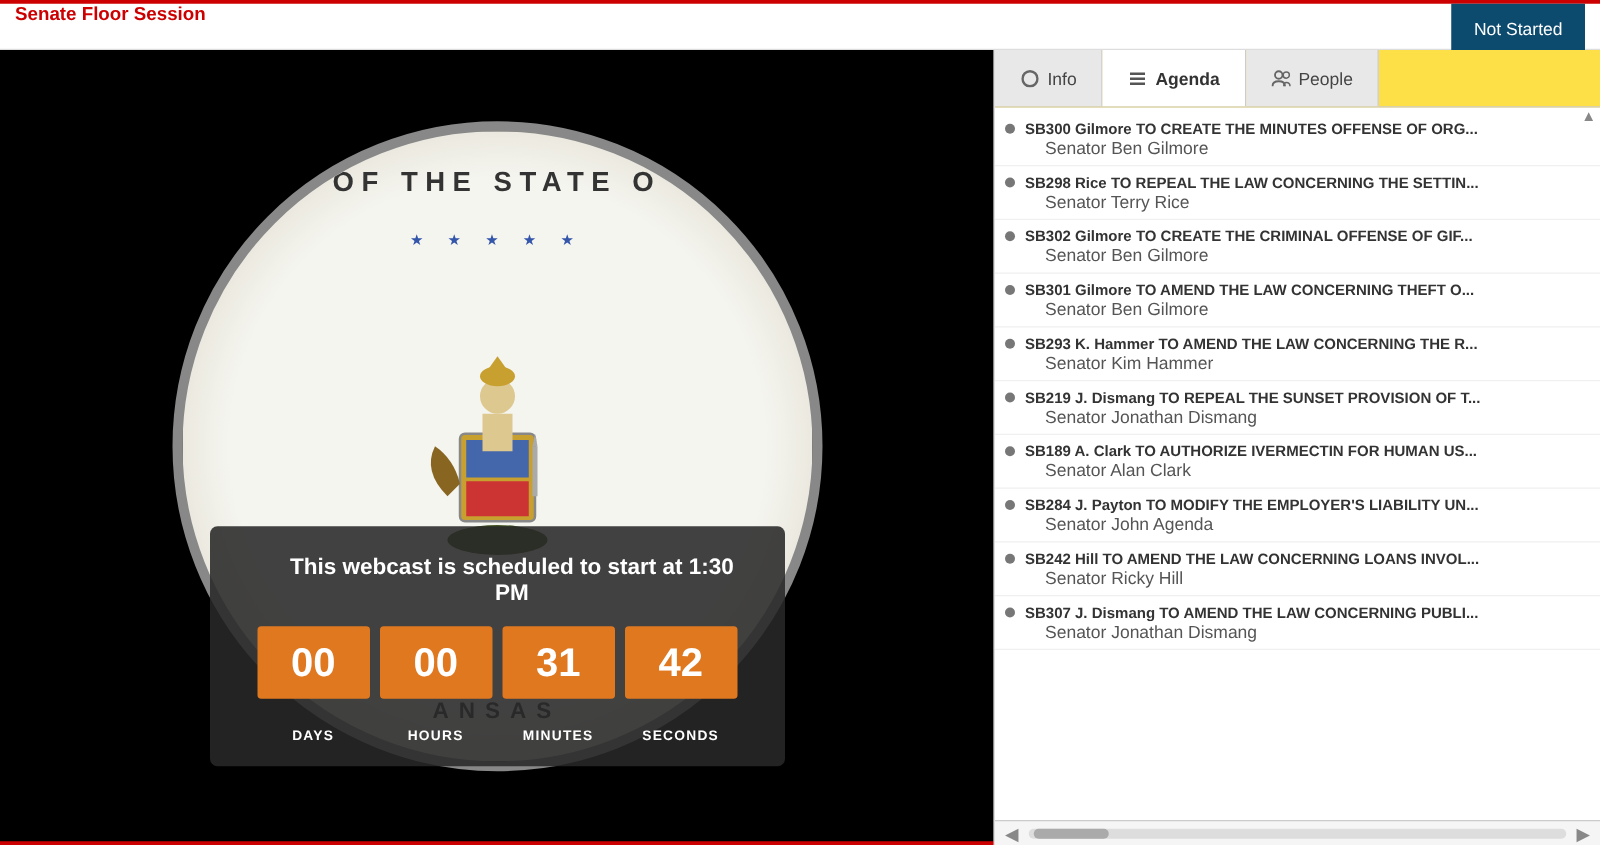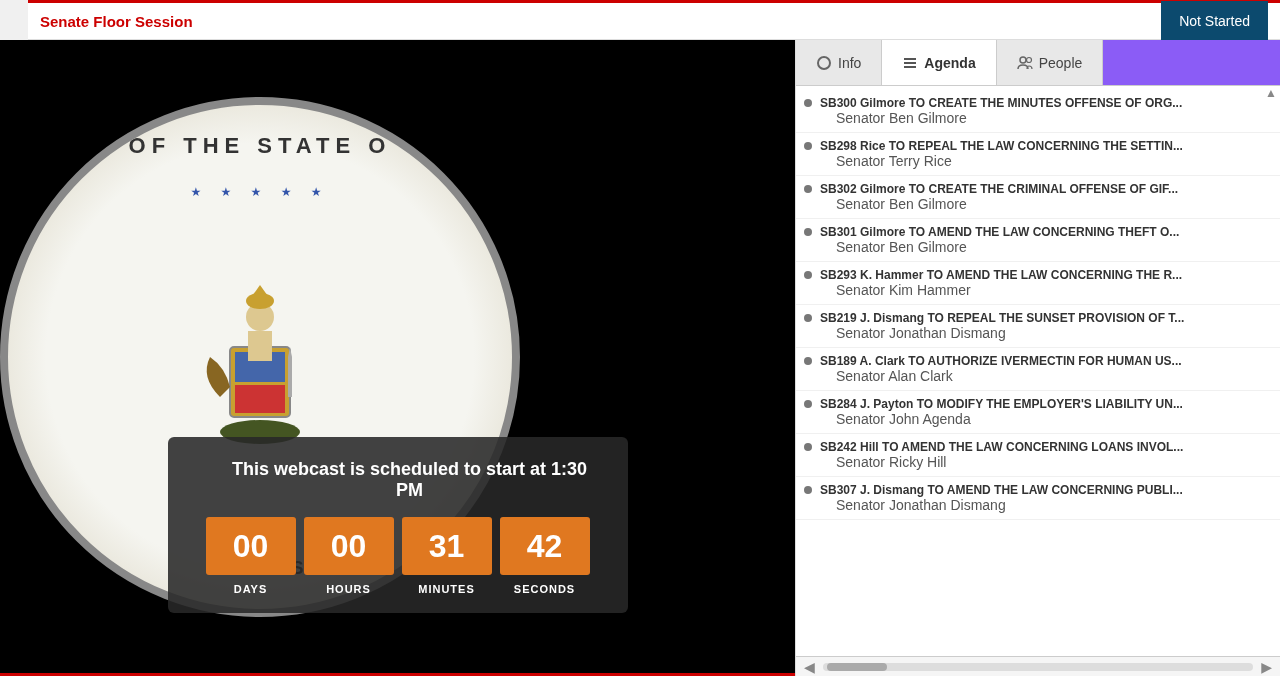--- a/index.html
+++ b/index.html
@@ -1,28 +1,27 @@
 <!DOCTYPE html>
 <html><head>
   <meta charset="utf-8">
   <style>
     * { margin: 0; padding: 0; box-sizing: border-box; }
     body { font-family: Arial, sans-serif; width: 1280px; height: 676px; overflow: hidden; background: #f0f0f0; }
 
     
     #header {
       display: flex;
-      align-items: center;
+      align-items: flex-start;
       justify-content: space-between;
       background: #fff;
       border-top: 3px solid #cc0000;
       border-bottom: 1px solid #ddd;
       height: 40px;
       padding: 0 12px;
-      margin-left: 28px;
     }
     #header-title {
       color: #cc0000;
       font-size: 15px;
       font-weight: bold;
     }
     #not-started-btn {
       background: #0c4a6e;
       color: #fff;
       border: none;
@@ -46,21 +45,21 @@
       flex-shrink: 0;
       border-bottom: 3px solid #cc0000;
     }
 
     
     #seal-bg {
       width: 100%;
       height: 100%;
       display: flex;
       align-items: center;
-      justify-content: flex-start;
+      justify-content: center;
       position: relative;
     }
 
     
     .seal-circle {
       width: 520px;
       height: 520px;
       border-radius: 50%;
       border: 8px solid #888;
       background: radial-gradient(circle, #f5f5f0 60%, #d0c8b0 100%);
@@ -112,21 +111,21 @@
       color: #fff;
       font-size: 18px;
       font-weight: bold;
       margin-bottom: 16px;
       margin-left: 24px;
     }
     #countdown-boxes {
       display: flex;
       gap: 8px;
       justify-content: center;
-      margin-bottom: 8px;
+      margin-bottom: 24px;
     }
     .countdown-box {
       background: #e07820;
       color: #fff;
       font-size: 32px;
       font-weight: bold;
       width: 90px;
       height: 58px;
       display: flex;
       align-items: center;
@@ -154,21 +153,21 @@
       flex-direction: column;
       background: #fff;
       border-left: 1px solid #ddd;
       position: relative;
     }
 
     
     #tabs {
       display: flex;
       border-bottom: 1px solid #ccc;
-      background: #8b5cf6;
+      background: #fde047;
       height: 46px;
     }
     .tab {
       display: flex;
       align-items: center;
       gap: 6px;
       padding: 0 20px;
       cursor: pointer;
       font-size: 14px;
       color: #444;

